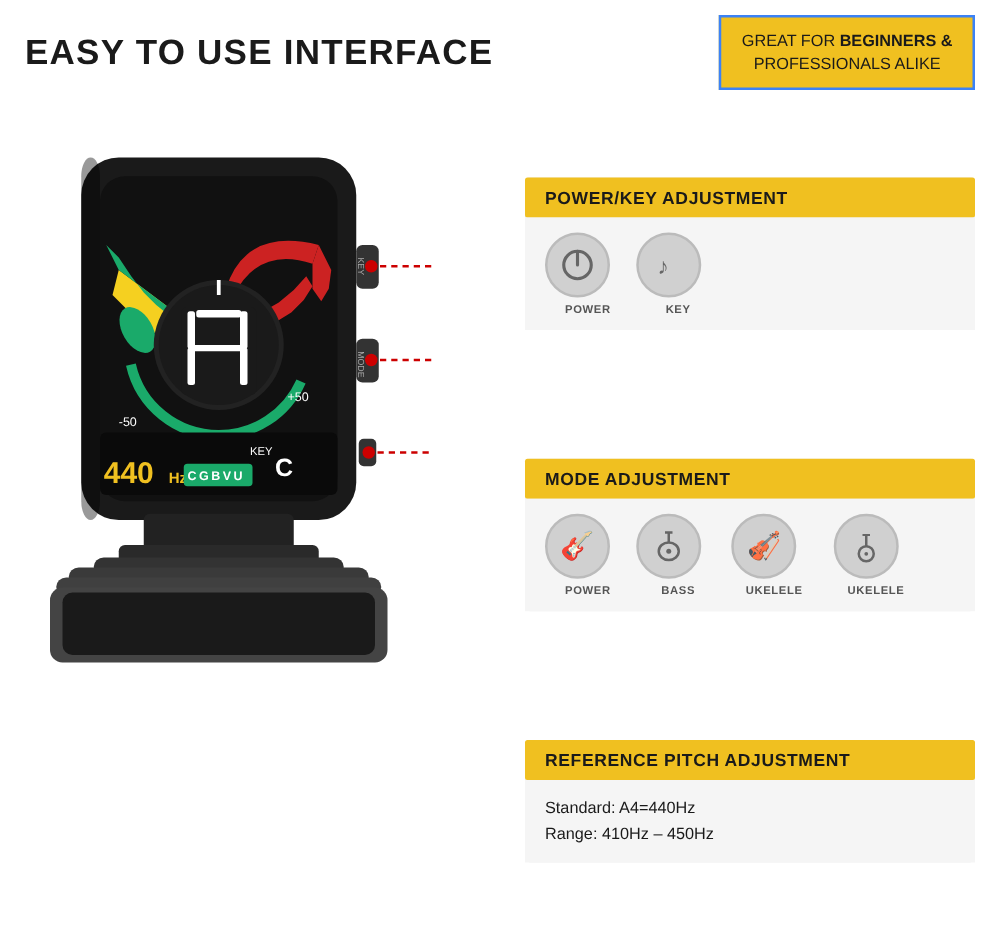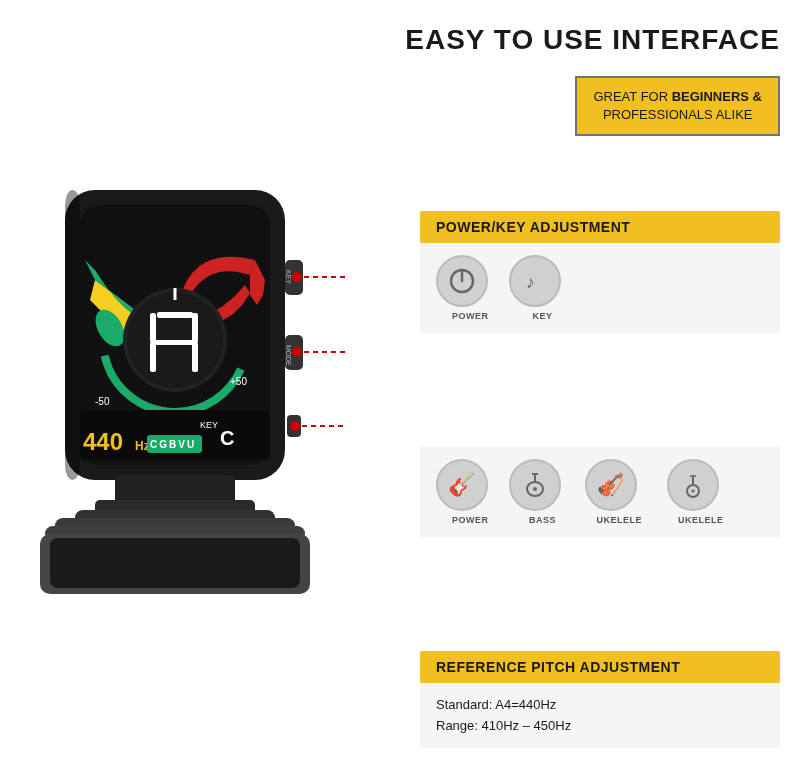--- a/index.html
+++ b/index.html
@@ -8,43 +8,42 @@
       height: 761px;
       background: #ffffff;
       font-family: Arial, sans-serif;
       overflow: hidden;
       position: relative;
     }
 
     
     .header {
       display: flex;
-      align-items: flex-end;
+      align-items: center;
       background: #ffffff;
-      padding: 24px 20px 8px 20px;
+      padding: 12px 20px 8px 20px;
       gap: 20px;
-      flex-direction: column;
     }
     .header-title {
       font-size: 28px;
       font-weight: 900;
       color: #1a1a1a;
       letter-spacing: 1px;
       flex: 1;
       display: flex;
       align-items: center;
     }
     .header-badge {
       background: #f0c020;
       padding: 10px 16px;
       text-align: center;
       font-size: 13px;
       color: #1a1a1a;
       line-height: 1.4;
-      border: 2px solid #737373;
+      border: 2px solid #3b82f6;
       display: flex;
       align-items: center;
       min-width: 190px;
     }
 
     
     .main {
       display: flex;
       padding: 0 10px 10px 10px;
       gap: 0;
@@ -267,20 +266,21 @@
                 <text x="5" y="21" font-size="18" fill="#666" font-family="serif">♪</text>
               </svg>
             </div>
             <span class="icon-label">KEY</span>
           </div>
         </div>
       </div>
     </div>
 
     <div class="feature-block">
+      <div class="feature-header">MODE ADJUSTMENT</div>
       <div class="feature-content">
         <div class="icon-row">
           <div class="icon-item">
             <div class="icon-circle">
               <span style="font-size:22px">🎸</span>
             </div>
             <span class="icon-label">POWER</span>
           </div>
           <div class="icon-item">
             <div class="icon-circle">

